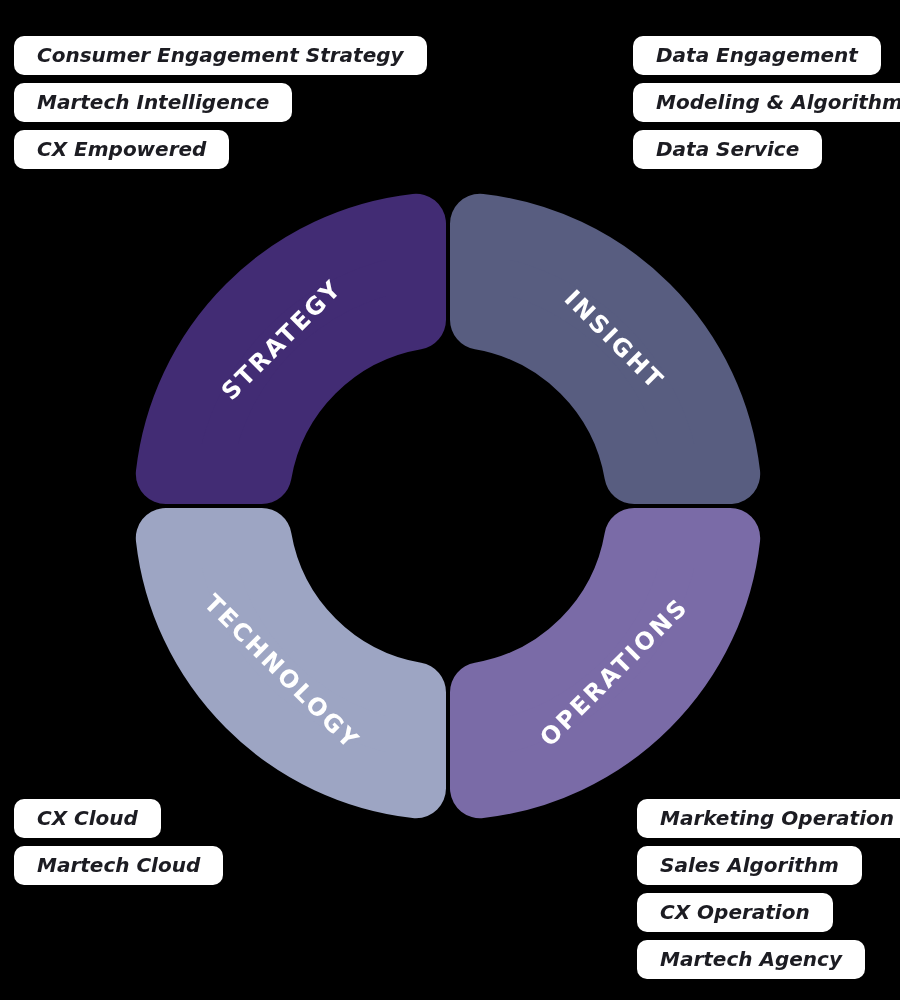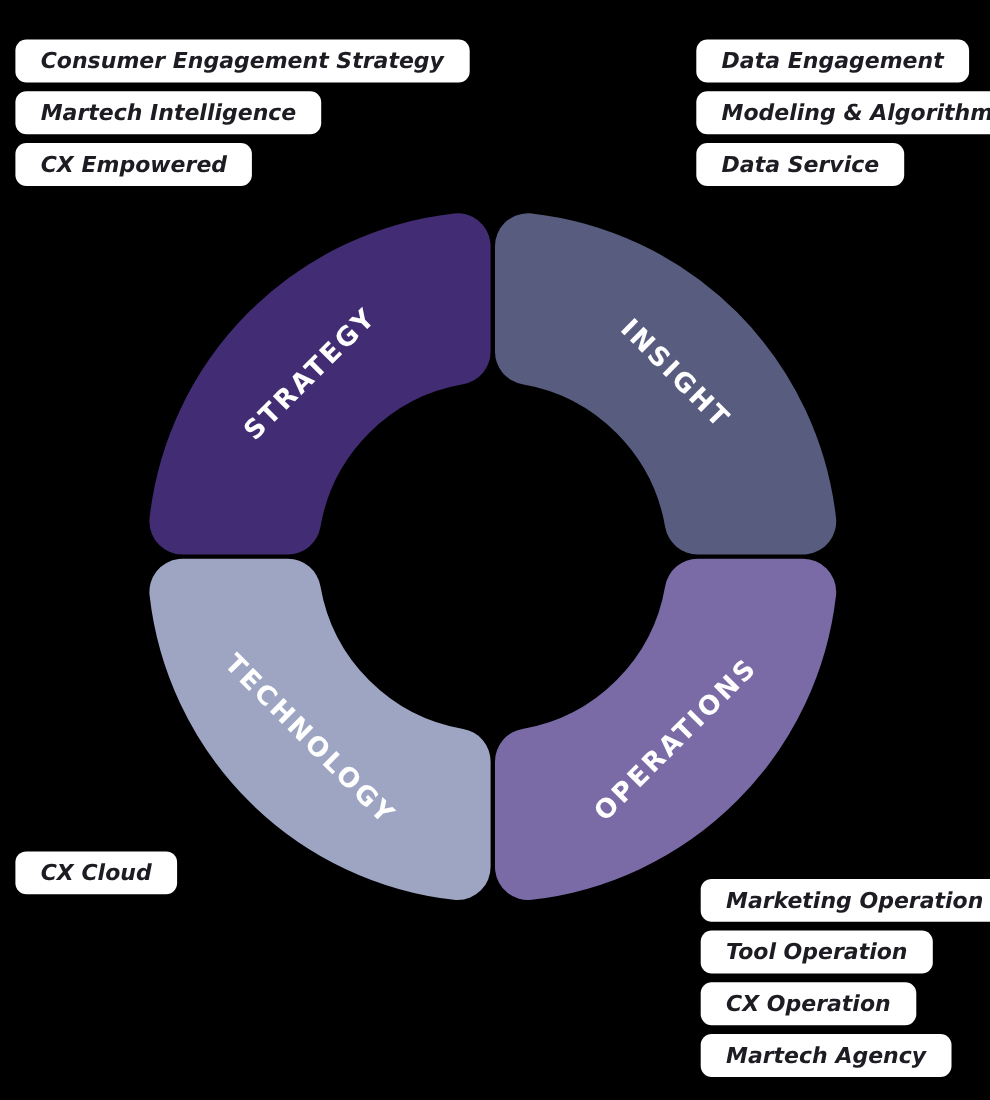--- a/index.html
+++ b/index.html
@@ -20,21 +20,21 @@
     font-size: 20px; font-weight: bold;
     line-height: 39px; height: 39px;
     padding: 0 23px;
     border-radius: 10px;
     margin-bottom: 8px;
     white-space: nowrap;
     font-style: italic;
   }
   #group-tl { left: 14px;  top: 36px; }
   #group-tr { left: 633px; top: 36px; }
-  #group-bl { left: 14px;  top: 774px; }
+  #group-bl { left: 14px;  top: 799px; }
   #group-br { left: 637px; top: 799px; }
 
   
   #wheel-svg { position: absolute; left: 0; top: 0; }
   .seg-path { stroke-width: 60; stroke-linejoin: round; stroke-linecap: round; }
   .seg-label {
     fill: #ffffff;
     font-family: "DejaVu Sans", "Liberation Sans", sans-serif;
     font-size: 24px; font-weight: bold; letter-spacing: 2.5px;
     text-anchor: middle; dominant-baseline: central;
@@ -64,22 +64,23 @@
   </div>
 
   <div class="label-group" id="group-tr">
     <div class="pill">Data Engagement</div>
     <div class="pill">Modeling &amp; Algorithm</div>
     <div class="pill">Data Service</div>
   </div>
 
   <div class="label-group" id="group-bl">
     <div class="pill">CX Cloud</div>
+    <div class="pill">Martech Cloud</div>
   </div>
 
   <div class="label-group" id="group-br">
     <div class="pill">Marketing Operation</div>
-    <div class="pill">Tool Operation</div>
+    <div class="pill">Sales Algorithm</div>
     <div class="pill">CX Operation</div>
     <div class="pill">Martech Agency</div>
   </div>
 
 </div>
 
 </body></html>

